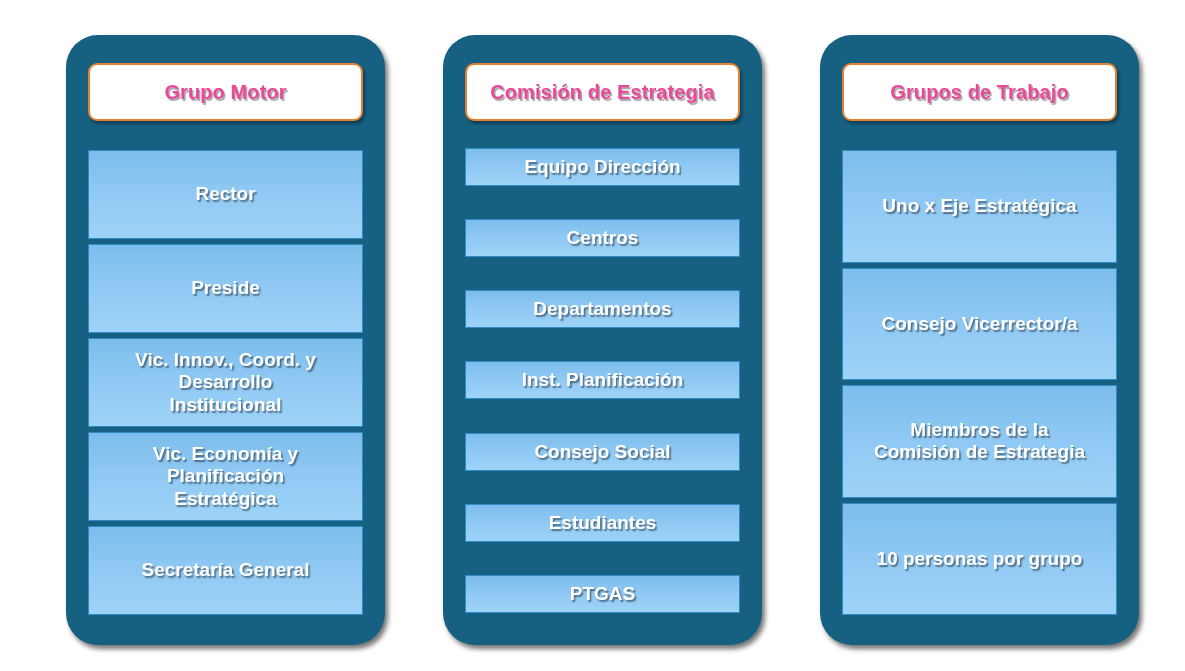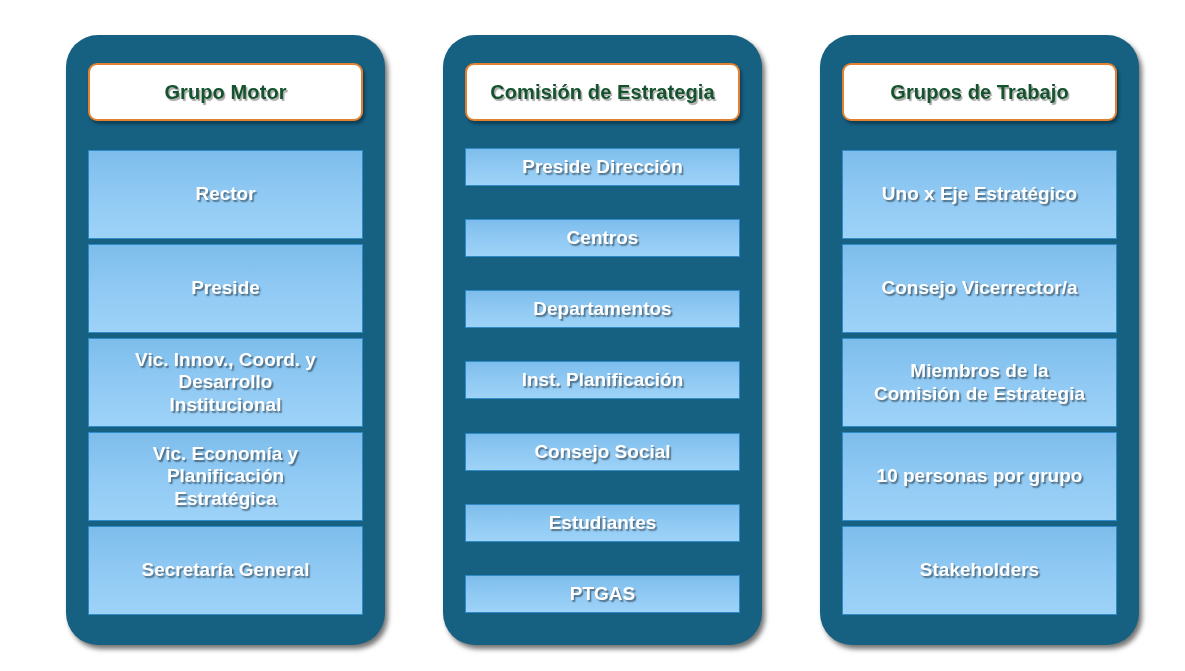--- a/index.html
+++ b/index.html
@@ -45,21 +45,21 @@
     background: #ffffff;
     border: 2.5px solid #e2812f;
     border-radius: 9px;
     display: flex;
     align-items: center;
     justify-content: center;
     box-sizing: border-box;
     box-shadow: 2px 3px 3px rgba(0, 0, 0, 0.35);
   }
   .panel-title span {
-    color: #14532d;
+    color: #ec4899;
     font-size: 20px;
     font-weight: bold;
     letter-spacing: 0.1px;
     text-align: center;
     line-height: 1.1;
     text-shadow: 1.5px 1.5px 1px rgba(0,0,0,0.35);
   }
 
   .items {
     position: absolute;
@@ -135,21 +135,21 @@
       </div>
     </div>
   </div>
 
   <div class="panel panel-2">
     <div class="panel-title">
       <span>Comisión de Estrategia</span>
     </div>
     <div class="items">
       <div class="item">
-        <span>Preside Dirección</span>
+        <span>Equipo Dirección</span>
       </div>
       <div class="item">
         <span>Centros</span>
       </div>
       <div class="item">
         <span>Departamentos</span>
       </div>
       <div class="item">
         <span>Inst. Planificación</span>
       </div>
@@ -164,31 +164,28 @@
       </div>
     </div>
   </div>
 
   <div class="panel panel-3">
     <div class="panel-title">
       <span>Grupos de Trabajo</span>
     </div>
     <div class="items">
       <div class="item">
-        <span>Uno x Eje Estratégico</span>
+        <span>Uno x Eje Estratégica</span>
       </div>
       <div class="item">
         <span>Consejo Vicerrector/a</span>
       </div>
       <div class="item">
         <span>Miembros de la
 Comisión de Estrategia</span>
       </div>
       <div class="item">
         <span>10 personas por grupo</span>
       </div>
-      <div class="item">
-        <span>Stakeholders</span>
-      </div>
     </div>
   </div>
 
 </div>
 
 </body></html>

